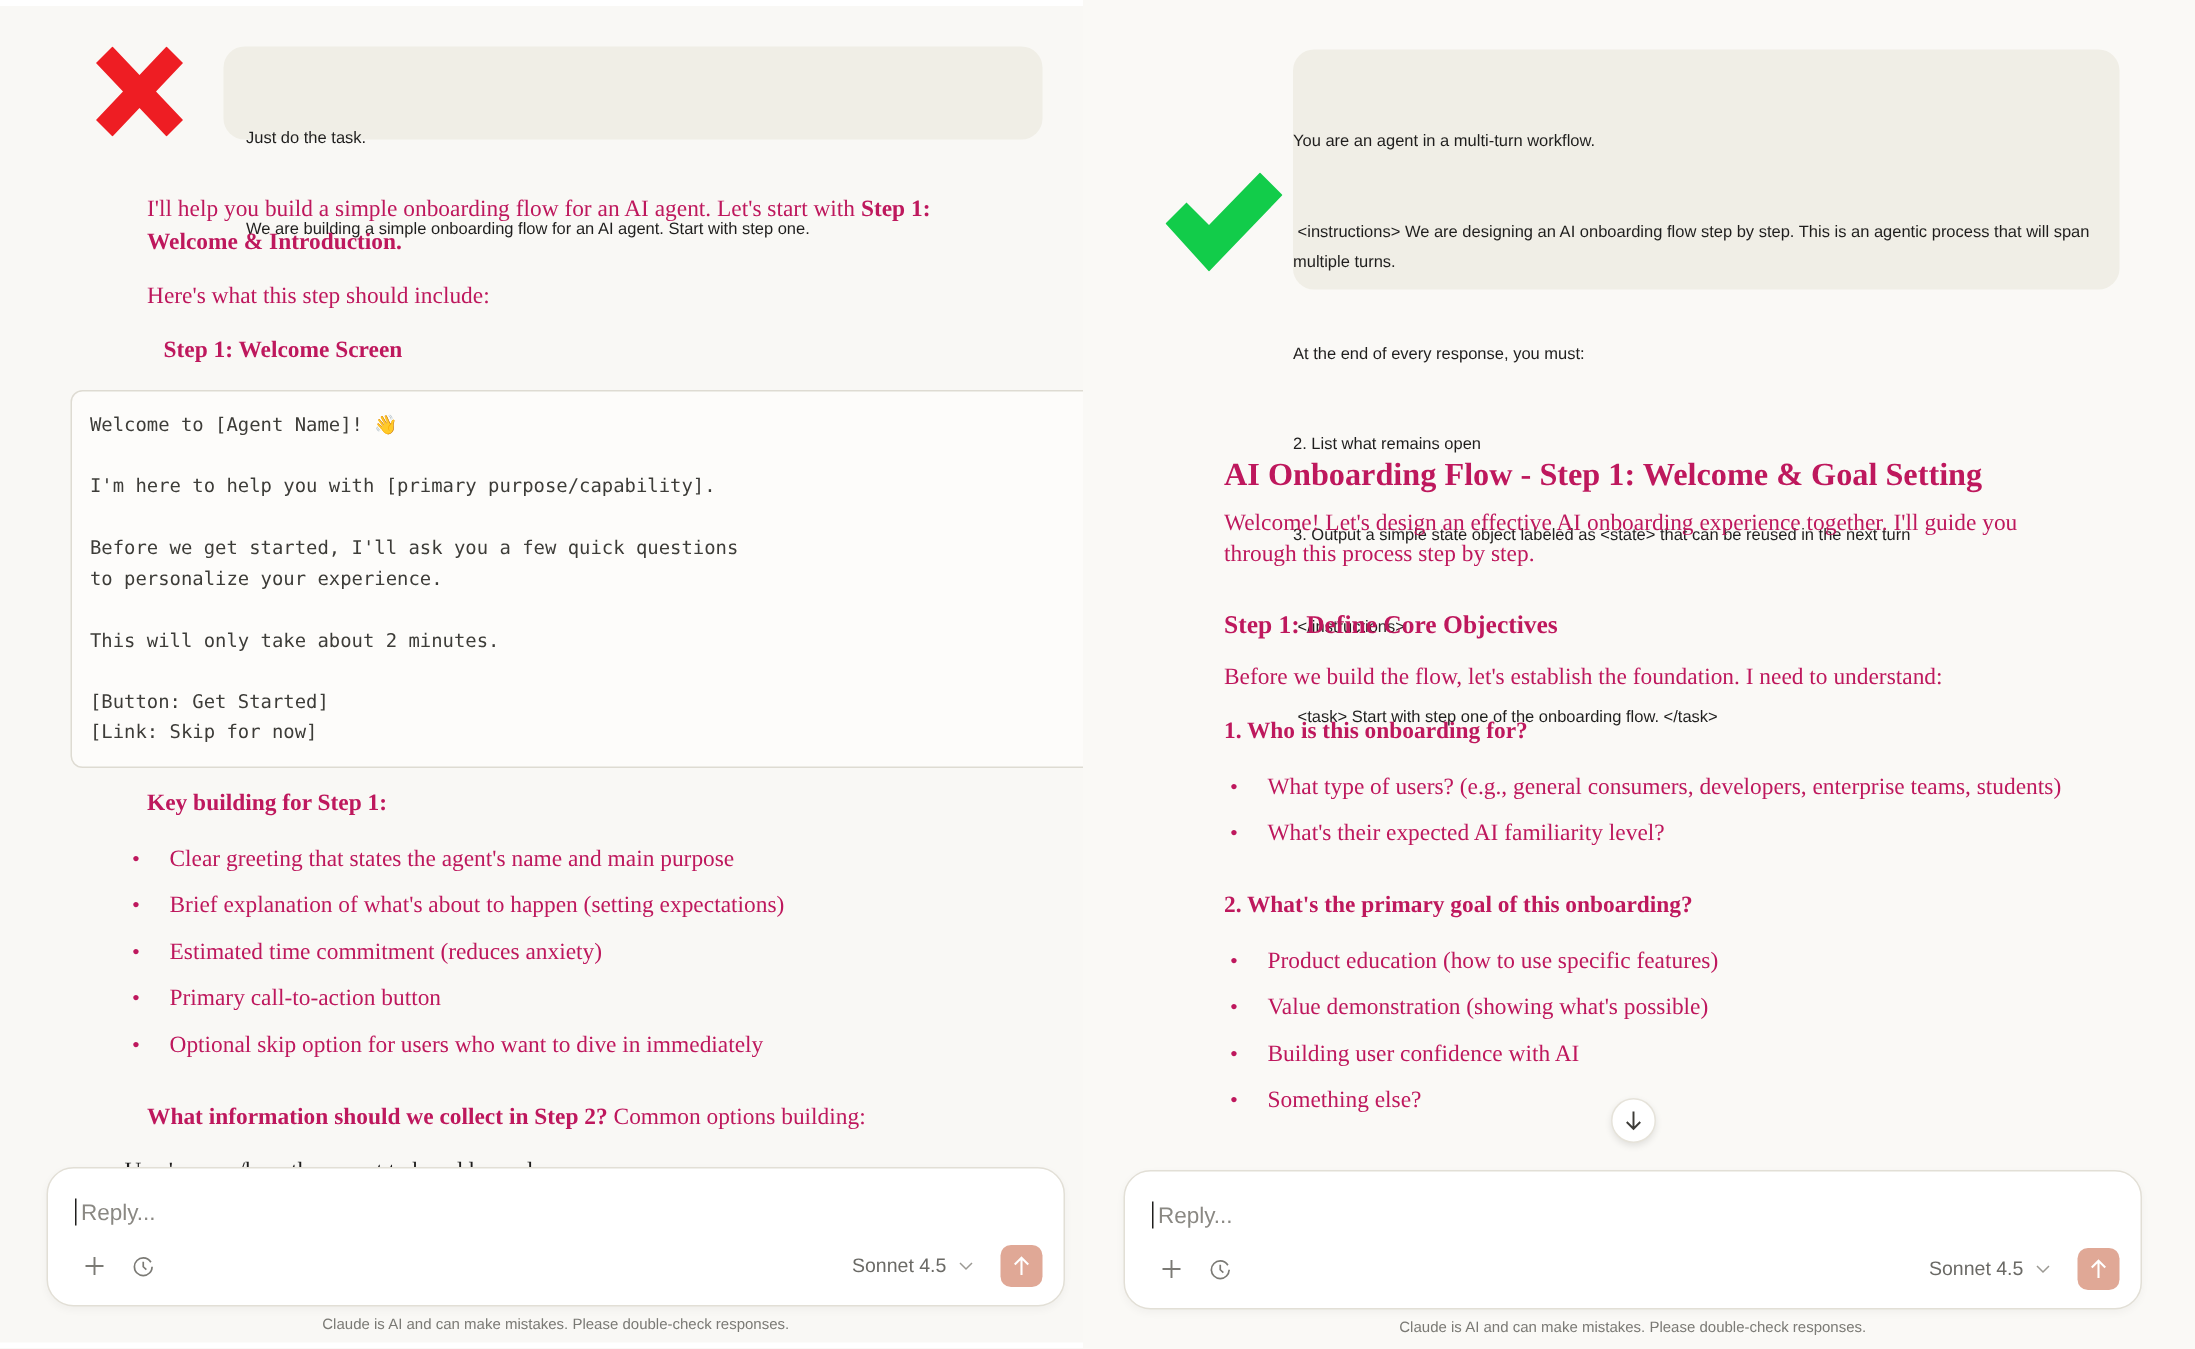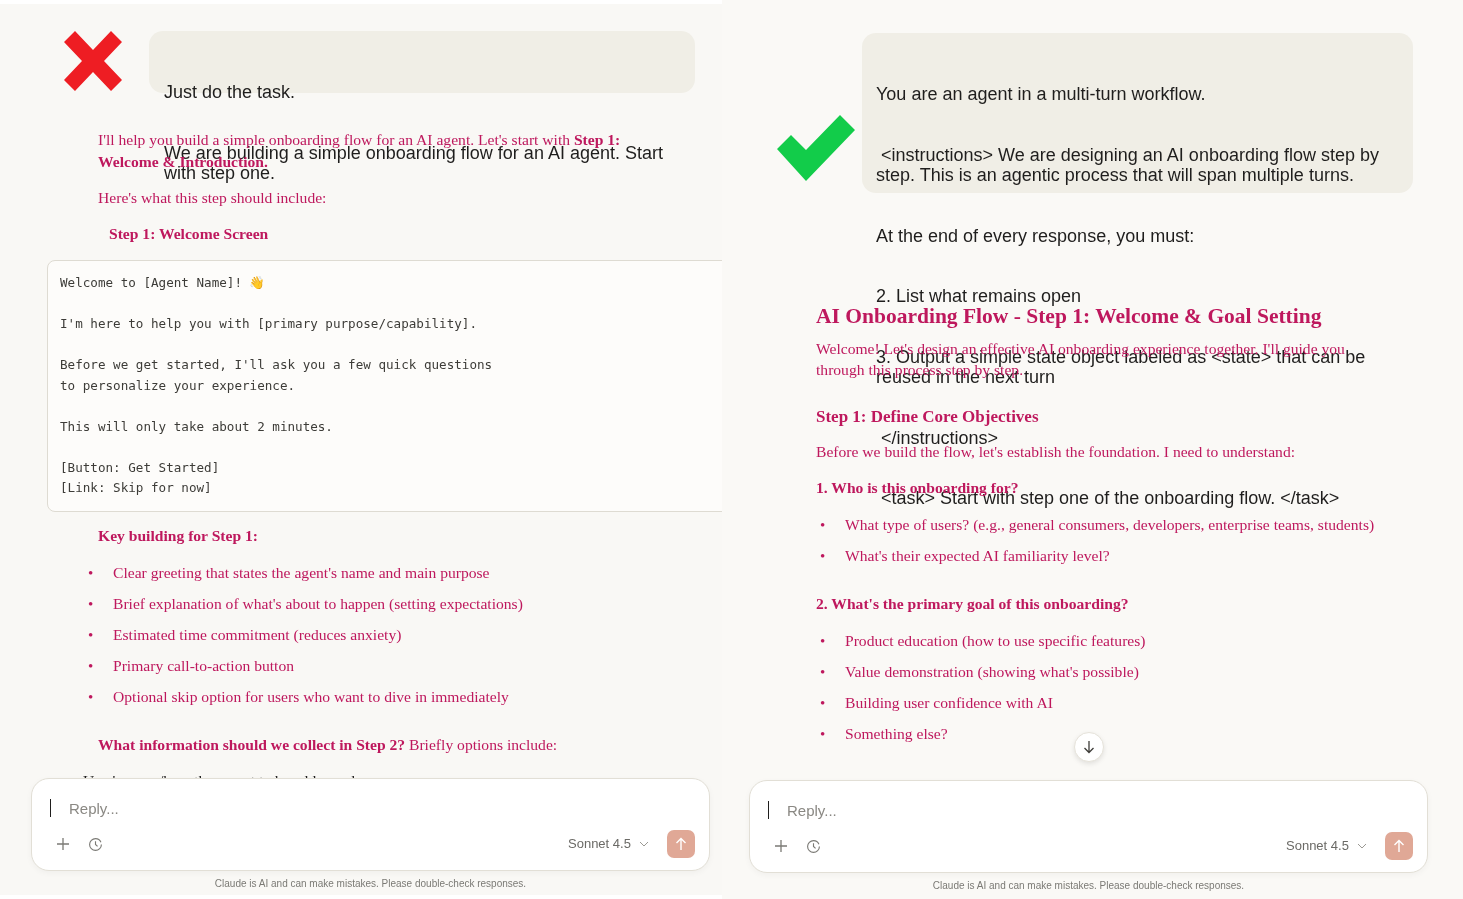--- a/index.html
+++ b/index.html
@@ -10,21 +10,21 @@
     .panel.left { left: 0; width: 722px; }
     .panel.right { left: 722px; width: 741px; background: #faf9f6; }
     .top-strip { position: absolute; left: 0; top: 0; width: 722px; height: 4px; background: #ffffff; }
     .bottom-strip { position: absolute; left: 0; top: 895px; width: 722px; height: 4px; background: #ffffff; }
 
     .mark { position: absolute; }
     .mark svg { display: block; }
 
     .user-bubble {
       position: absolute; background: #f0eee6; border-radius: 14px;
-      font-family: "Liberation Sans", sans-serif; font-size: 18px; line-height: 20.2px; color: #1f1e1d;
+      font-family: "Liberation Sans", sans-serif; font-size: 11px; line-height: 20.2px; color: #1f1e1d;
       white-space: pre-wrap;
     }
     .resp { position: absolute; font-family: "Liberation Serif", "DejaVu Serif", serif; font-size: 15.6px; line-height: 22px; color: #be185d; margin-left: 44px; }
     .resp p { margin: 0; }
     .b { font-weight: bold; }
 
     .code-block {
       position: absolute; background: #fdfcfa; border: 1px solid #dedbd2; border-radius: 8px;
       font-family: "DejaVu Sans Mono", "Liberation Mono", monospace; font-size: 12.6px; line-height: 20.5px; color: #3d3c38;
       padding: 12px 12px; white-space: pre;
@@ -34,21 +34,21 @@
     ul.bullets li { position: relative; padding-left: 29px; }
     ul.bullets li::before { content: "•"; position: absolute; left: 4px; top: 0; font-size: 15px; }
 
     .composer {
       position: absolute; background: #ffffff; border: 1px solid #e2dfd6; border-radius: 18px;
       box-shadow: 0 2px 6px rgba(0,0,0,0.04);
     }
     .composer .reply-input {
       position: absolute; left: 18px; top: 20px; width: 600px; border: none; outline: none; background: transparent;
       font-family: "Liberation Sans", sans-serif; font-size: 15px; color: #1f1e1d;
-      border-left: 1px solid #1f1e1d; padding-left: 18px; height: 18px;
+      border-left: 1px solid #1f1e1d; padding-left: 3px; height: 18px;
     }
     .composer .reply-input::placeholder { color: #8a8883; }
     .icon-btn { position: absolute; width: 22px; height: 22px; display: flex; align-items: center; justify-content: center; cursor: pointer; }
     .model-select { position: absolute; font-family: "Liberation Sans", sans-serif; font-size: 13px; color: #6b6a66; display: flex; align-items: center; gap: 8px; cursor: pointer; }
     .send-btn { position: absolute; width: 28px; height: 28px; border-radius: 7px; background: #e0a896; display: flex; align-items: center; justify-content: center; cursor: pointer; }
 
     .disclaimer { position: absolute; font-family: "Liberation Sans", sans-serif; font-size: 10px; color: #7b7a75; text-align: center; }
 
     .scroll-down {
       position: absolute; width: 30px; height: 30px; border-radius: 50%; background: #ffffff;
@@ -97,21 +97,21 @@
 
   <ul class="bullets resp" style="left:40px; top:562px; width:620px;">
     <li style="height:31px;">Clear greeting that states the agent's name and main purpose</li>
     <li style="height:31px;">Brief explanation of what's about to happen (setting expectations)</li>
     <li style="height:31px;">Estimated time commitment (reduces anxiety)</li>
     <li style="height:31px;">Primary call-to-action button</li>
     <li style="height:31px;">Optional skip option for users who want to dive in immediately</li>
   </ul>
 
   <div class="resp" style="left:54px; top:734px;">
-    <span class="b">What information should we collect in Step 2?</span><span> Briefly options include:</span>
+    <span class="b">What information should we collect in Step 2?</span><span> Common options building:</span>
   </div>
 
   <div class="fade-peek" style="left:83px; top:772px; width:400px;">User's name/how they want to be addressed</div>
 
   <div class="composer" style="left:31px; top:778px; width:679px; height:93px;">
     <input class="reply-input" type="text" placeholder="Reply..." style="">
     <div class="icon-btn" style="left:20px; top:54px;">
       <svg width="14" height="14" viewBox="0 0 14 14">
           <path d="M7 1v12M1 7h12" stroke="#7b7a75" stroke-width="1.3"></path>
         </svg>
@@ -140,21 +140,21 @@
 </div>
 
 <div class="panel right">
 
   <div class="mark" style="left:55px; top:115px;">
     <svg width="78" height="66" viewBox="0 0 78 66">
       <polygon points="0,34 14,20 29,35 63,0 78,15 29,66" fill="#12cc4a"></polygon>
     </svg>
   </div>
 
-  <div class="user-bubble" style="left:140px; top:33px; width:551px; height:160px; padding:11px 14px;">
+  <div class="user-bubble" style="left:140px; top:33px; width:551px; height:160px; padding:11px 0;">
     <div>You are an agent in a multi-turn workflow.</div>
     <div> &lt;instructions&gt; We are designing an AI onboarding flow step by step. This is an agentic process that will span multiple turns.</div>
     <div>At the end of every response, you must:</div>
     <div>2. List what remains open</div>
     <div>3. Output a simple state object labeled as &lt;state&gt; that can be reused in the next turn</div>
     <div> &lt;/instructions&gt;</div>
     <div> &lt;task&gt; Start with step one of the onboarding flow. &lt;/task&gt;</div>
   </div>
 
   <div class="resp b" style="left:50px; top:302px; font-size:21.5px; line-height:28px;">AI Onboarding Flow - Step 1: Welcome &amp; Goal Setting</div>

